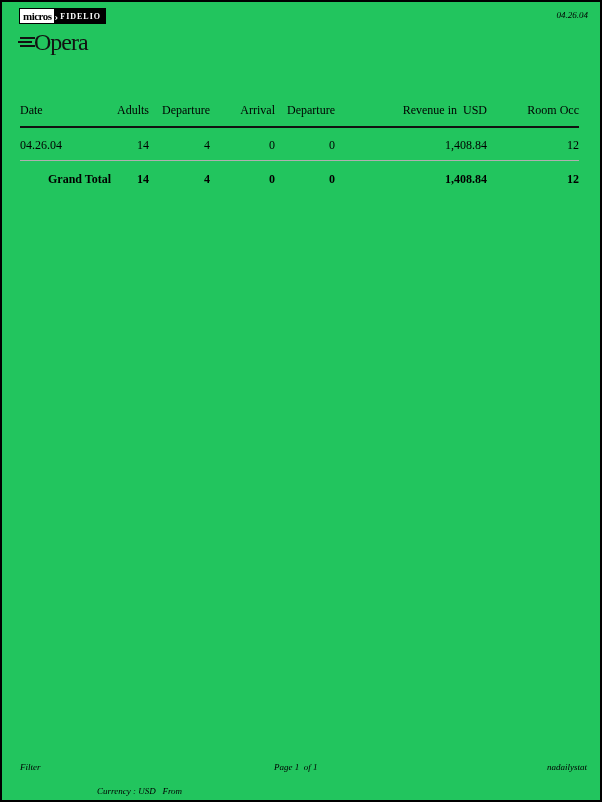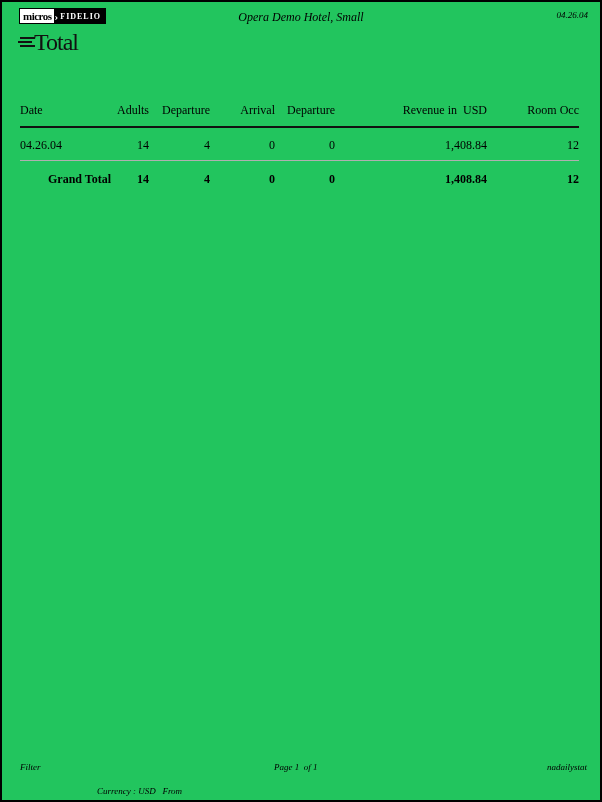--- a/index.html
+++ b/index.html
@@ -147,24 +147,23 @@
         <span>FIDELIO</span>
       </span>
   </div>
 
   <div class="opera-logo">
     <svg class="opera-speedlines" width="20" height="24" viewBox="0 0 20 24">
       <line x1="2" y1="8" x2="17" y2="8" stroke="#111" stroke-width="2"></line>
       <line x1="0" y1="12" x2="14" y2="12" stroke="#111" stroke-width="2"></line>
       <line x1="2" y1="16" x2="17" y2="16" stroke="#111" stroke-width="2"></line>
     </svg>
-    <span class="opera-word">Total</span>
+    <span class="opera-word">Opera</span>
   </div>
 
-  <div class="hotel-title">Opera Demo Hotel, Small</div>
   <div class="page-date">04.26.04</div>
 
   <table class="report">
     <colgroup>
       <col style="width:90px">
       <col style="width:39px">
       <col style="width:61px">
       <col style="width:65px">
       <col style="width:60px">
       <col style="width:152px">

